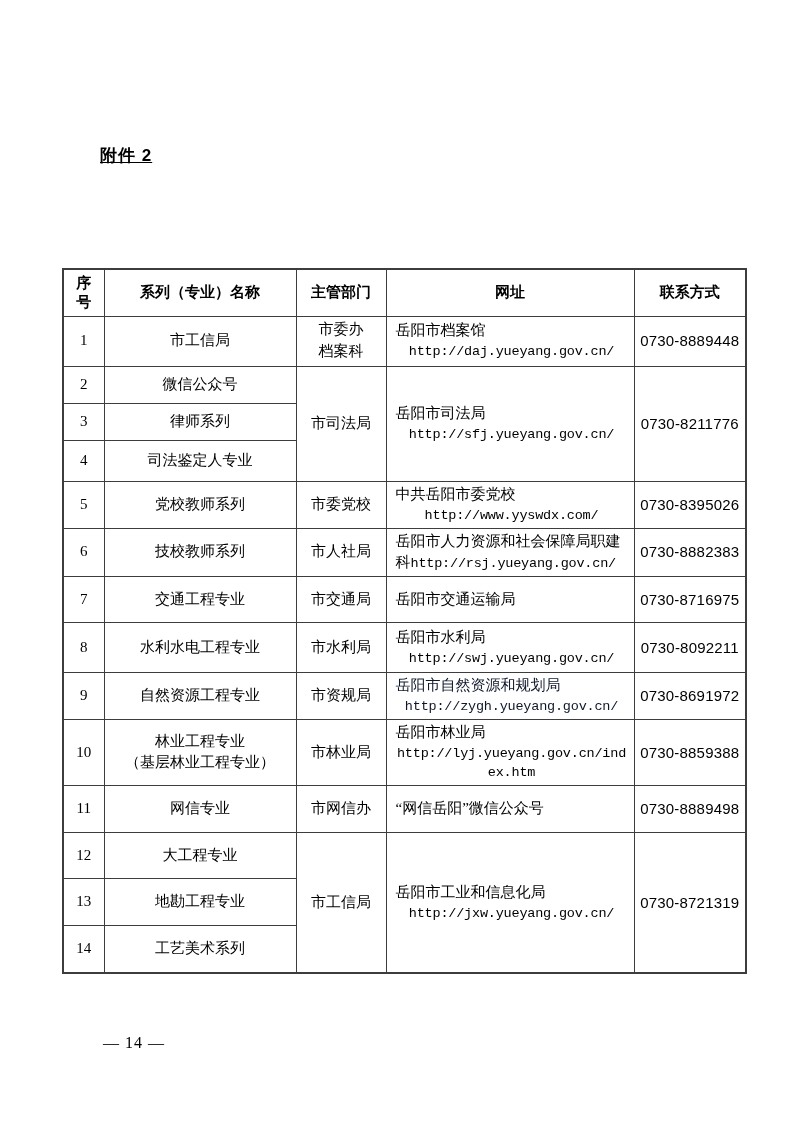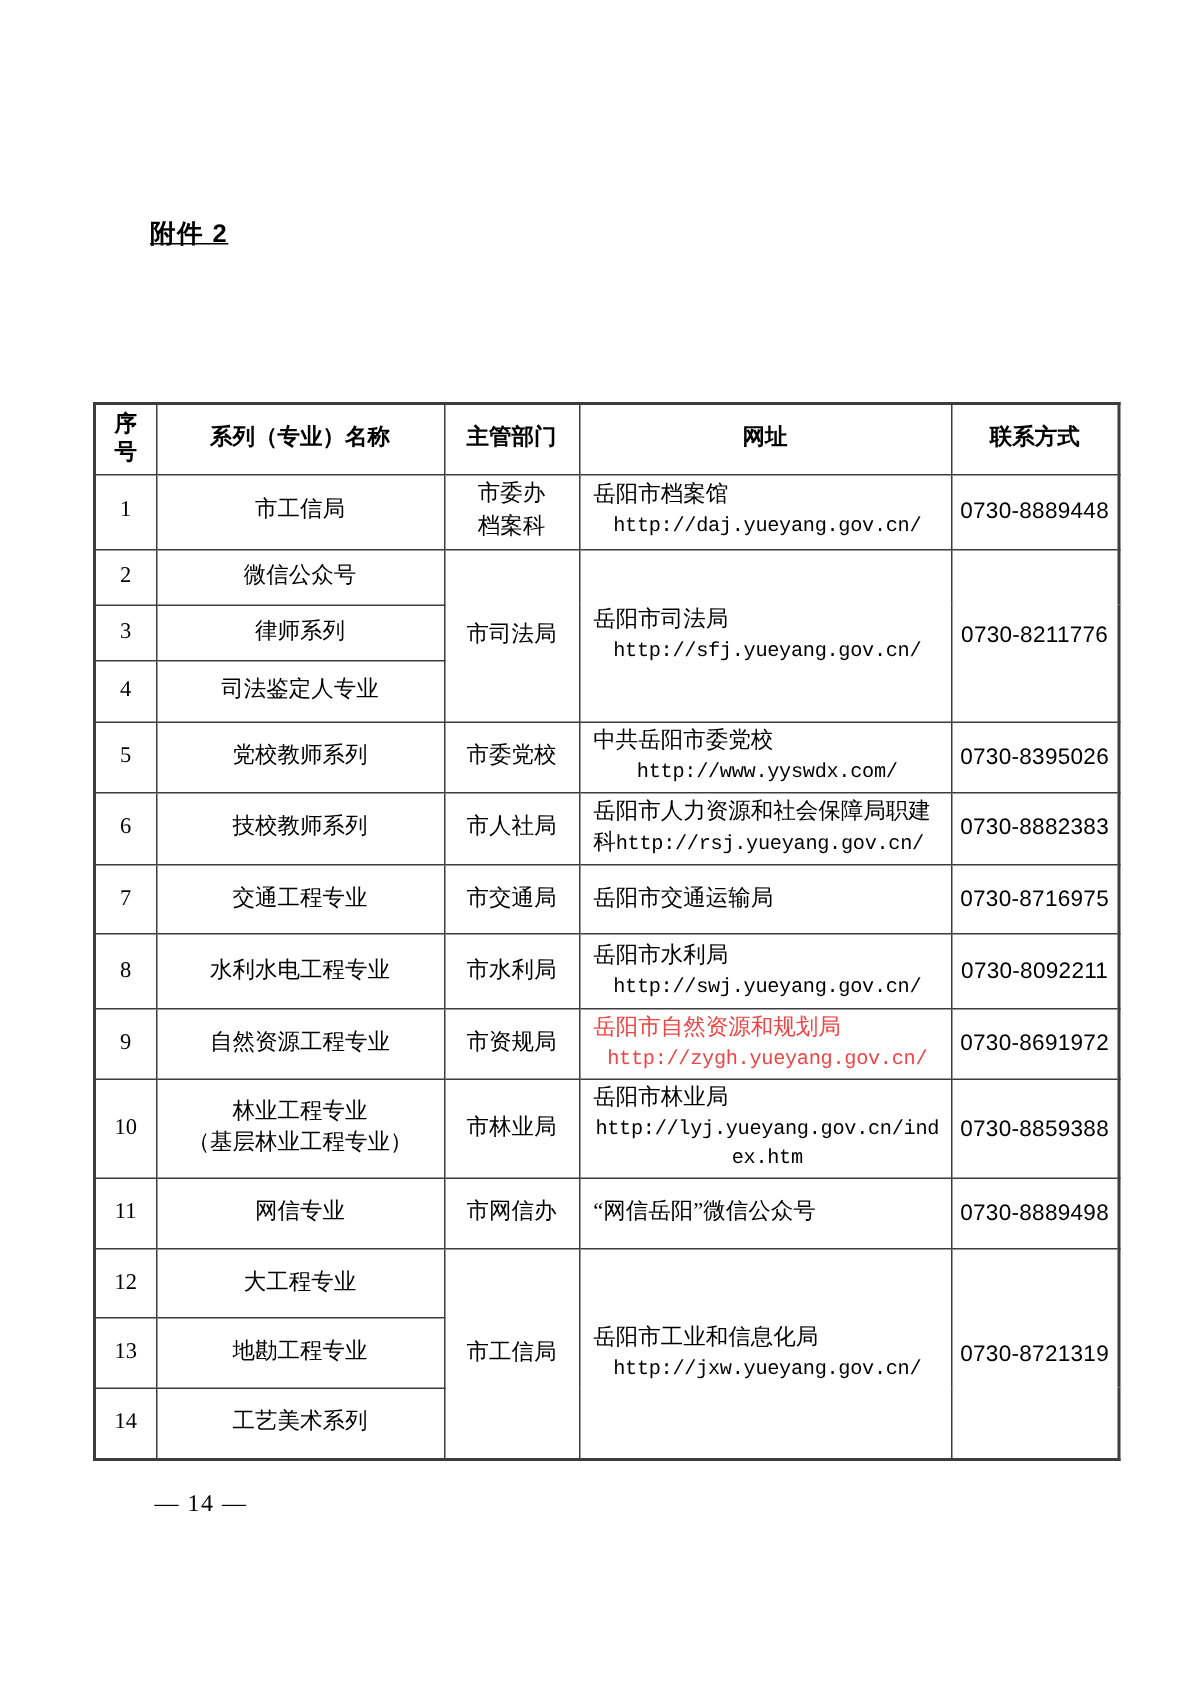--- a/index.html
+++ b/index.html
@@ -81,36 +81,36 @@
     font-size: 13.5px;
     letter-spacing: -0.2px;
     overflow-wrap: anywhere;
     word-break: break-all;
     text-align: center;
   }
   td.site-inline .url-text { display: inline; }
   td.link-cell,
   td.link-cell .org-text,
   td.link-cell .url-text {
-    color: #ef4444;
+    color: #0f172a;
   }
   td.phone-cell {
     font-family: Liberation Sans, sans-serif;
     font-size: 15px;
     letter-spacing: 0.2px;
     white-space: nowrap;
   }
   td.serial-cell {
     font-family: "Liberation Serif", serif;
     font-size: 15px;
   }
   .page-number {
     position: absolute;
     left: 103px;
-    top: 994px;
+    top: 1034px;
     font-size: 16px;
     font-family: "Liberation Serif", serif;
     letter-spacing: 1px;
   }
 </style>
 </head>
 <body>
 
 <div class="page">
 

